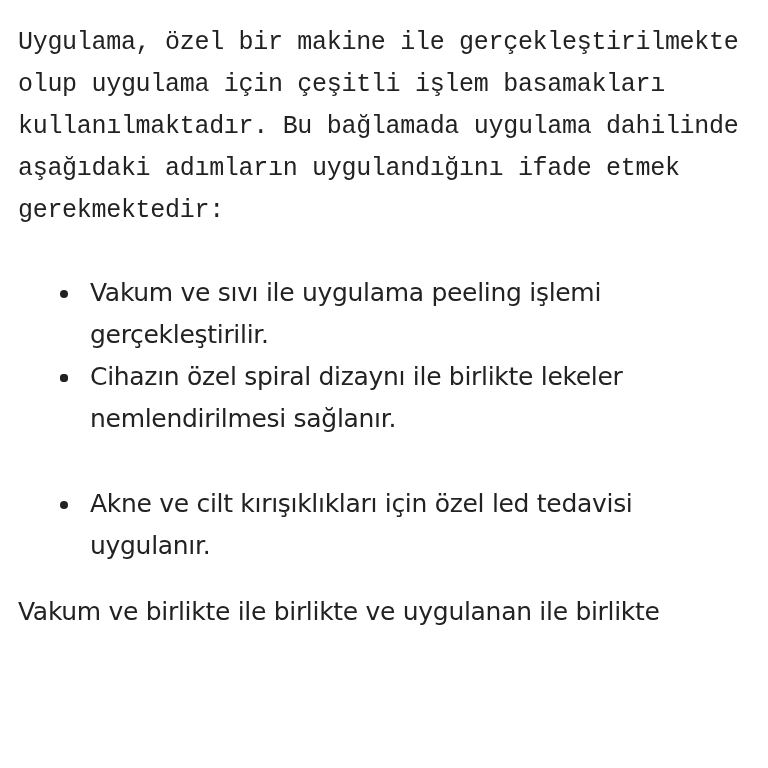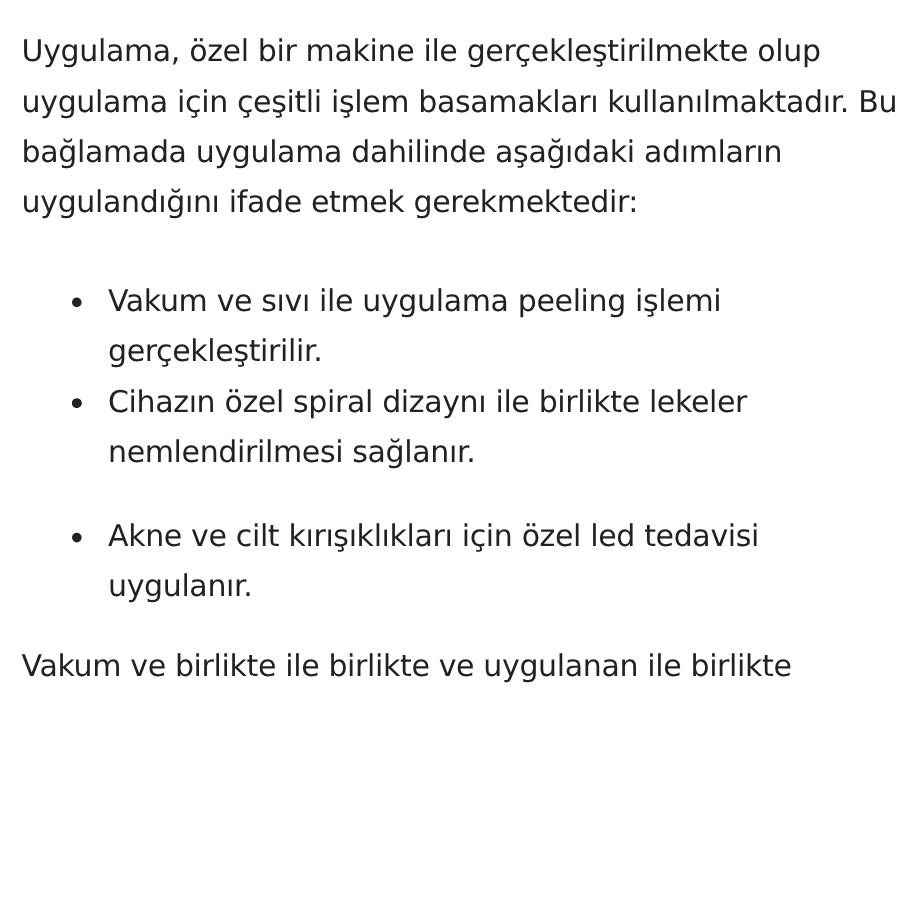--- a/index.html
+++ b/index.html
@@ -19,20 +19,21 @@
       position: absolute;
       left: 18px;
       top: 22px;
       width: 730px;
     }
     .para {
       margin: 0;
       font-size: 25px;
       line-height: 42px;
       letter-spacing: -0.3px;
+      font-family: Liberation Mono, monospace;
     }
     .list {
       list-style: none;
       margin: 40px 0 0 0;
       padding: 0;
     }
     .list-item {
       position: relative;
       padding-left: 72px;
       font-size: 25px;
@@ -42,21 +43,21 @@
     .list-item .bullet {
       position: absolute;
       left: 42px;
       top: 18px;
       width: 8px;
       height: 8px;
       border-radius: 50%;
       background: #222222;
     }
     .list-item.spaced {
-      margin-top: 28px;
+      margin-top: 43px;
     }
     .para-cut {
       margin: 24px 0 0 0;
       font-size: 25px;
       line-height: 42px;
       letter-spacing: -0.3px;
       white-space: nowrap;
     }
   </style>
 </head>

